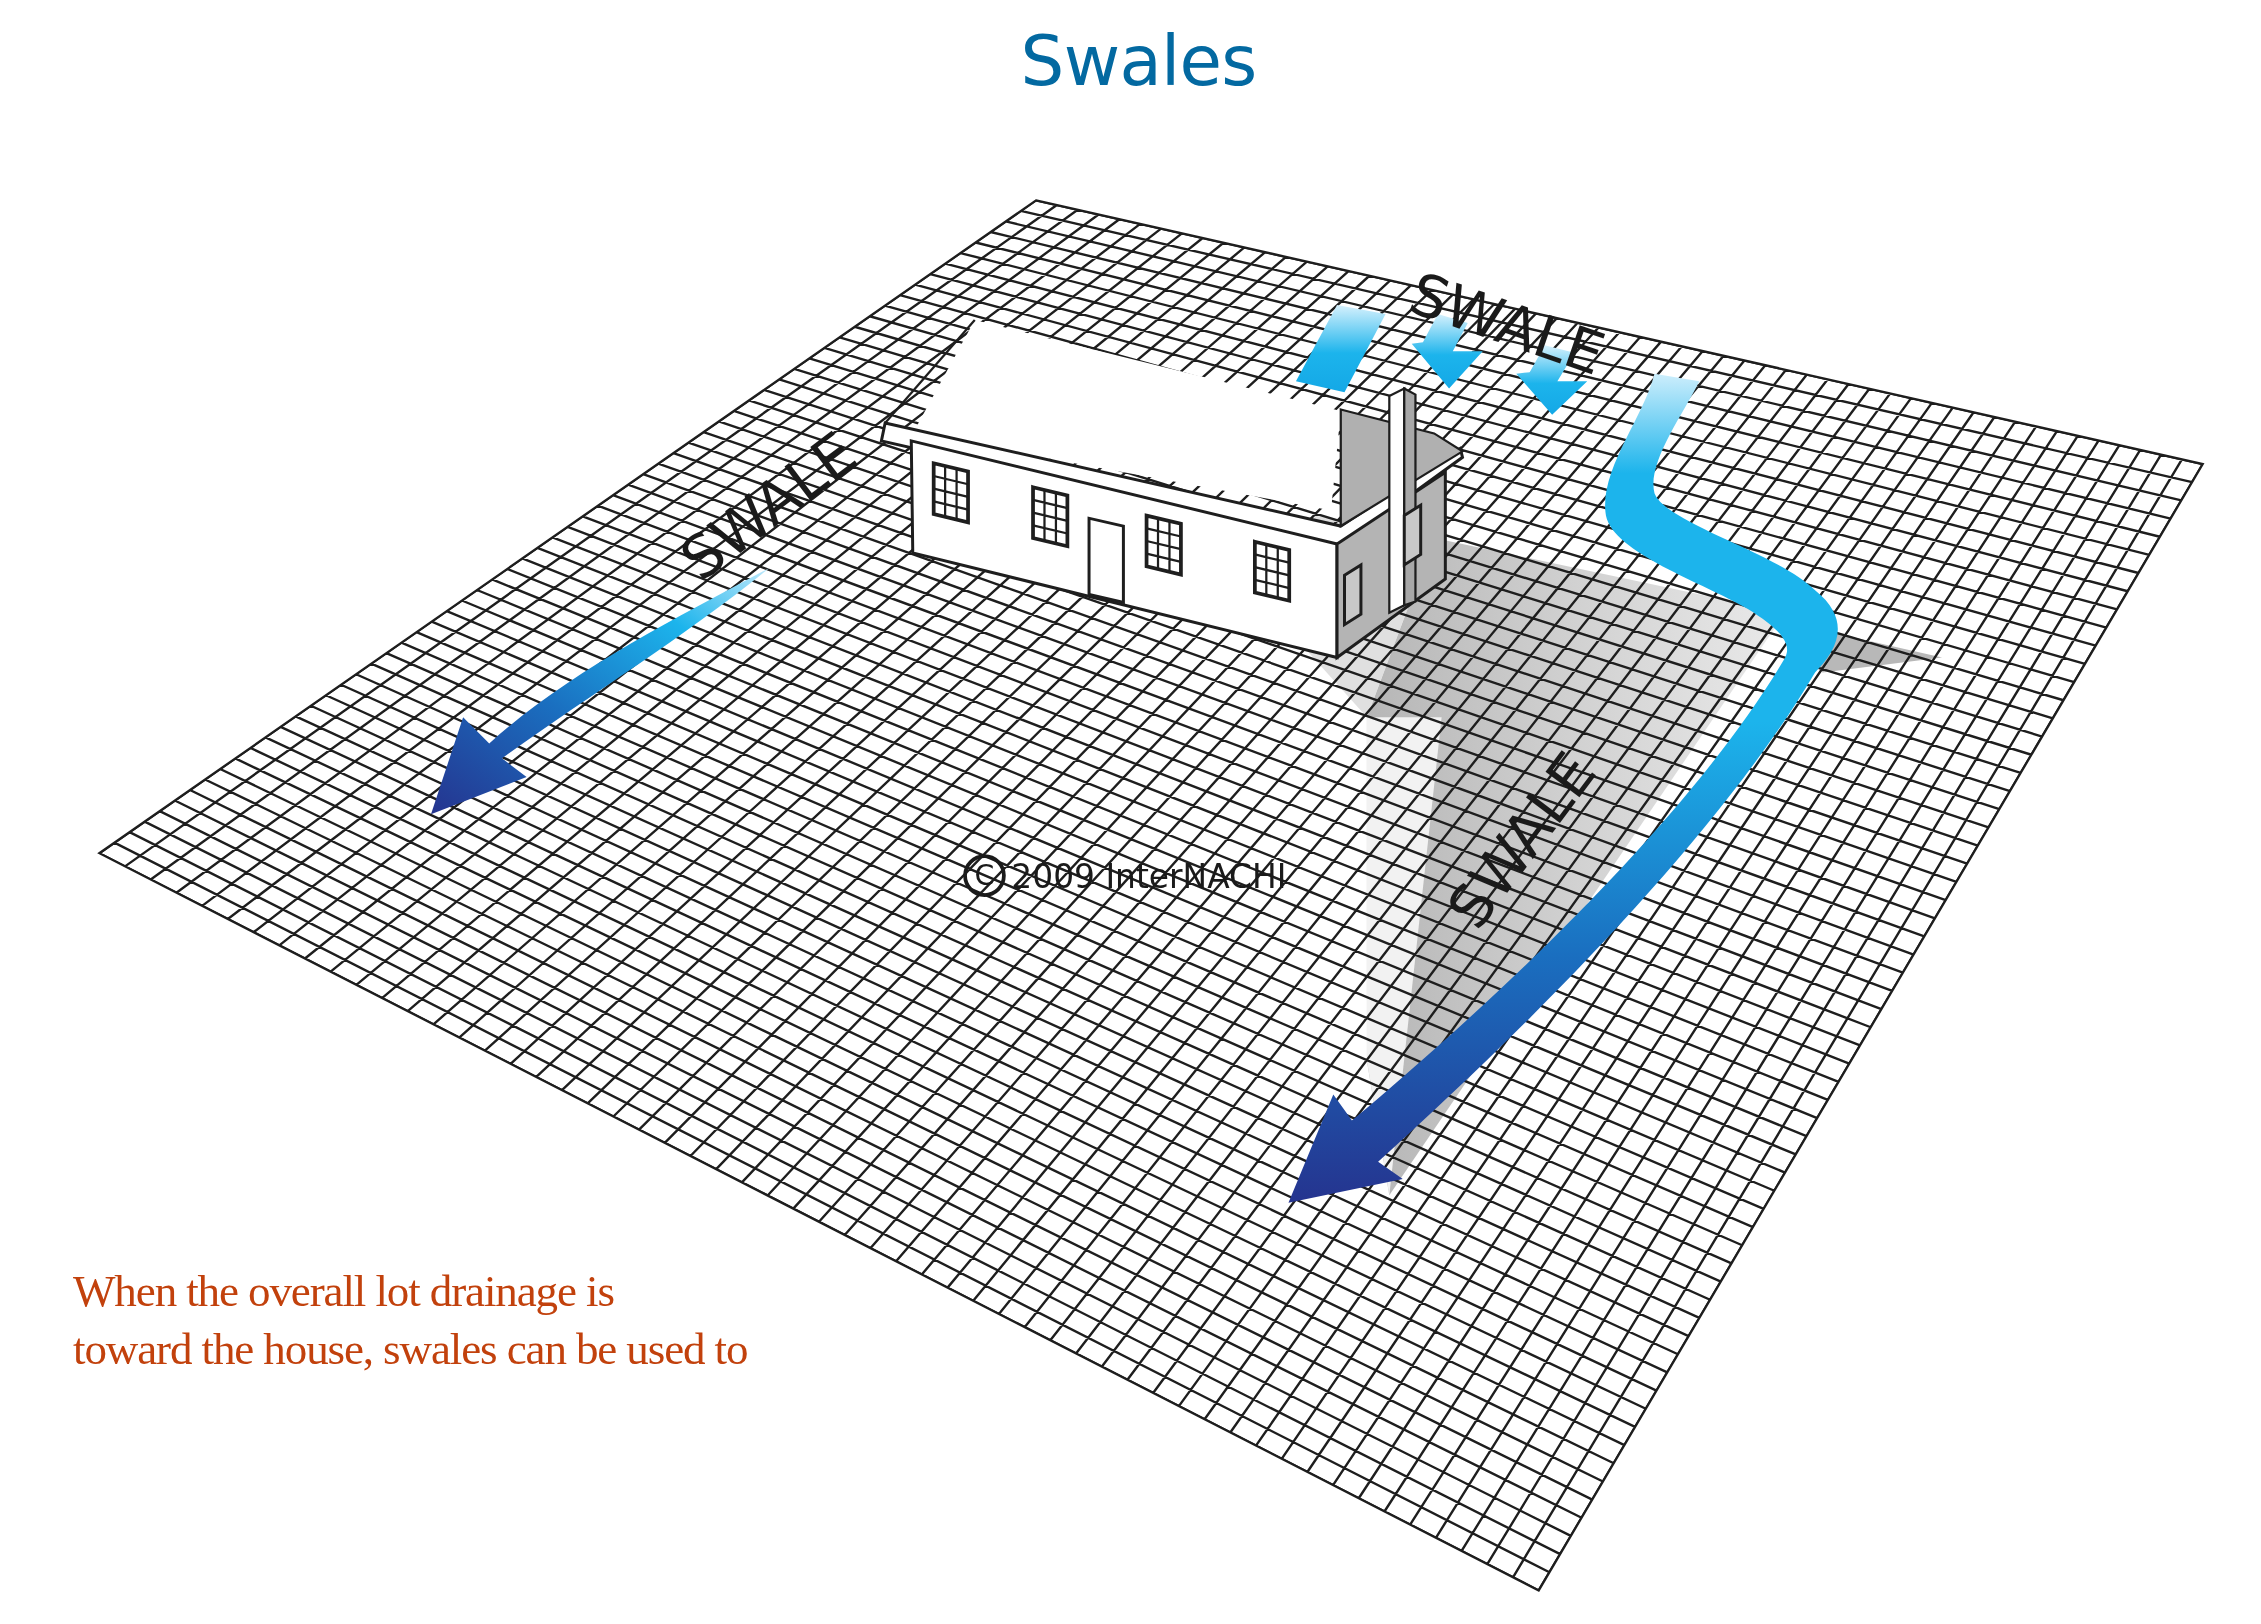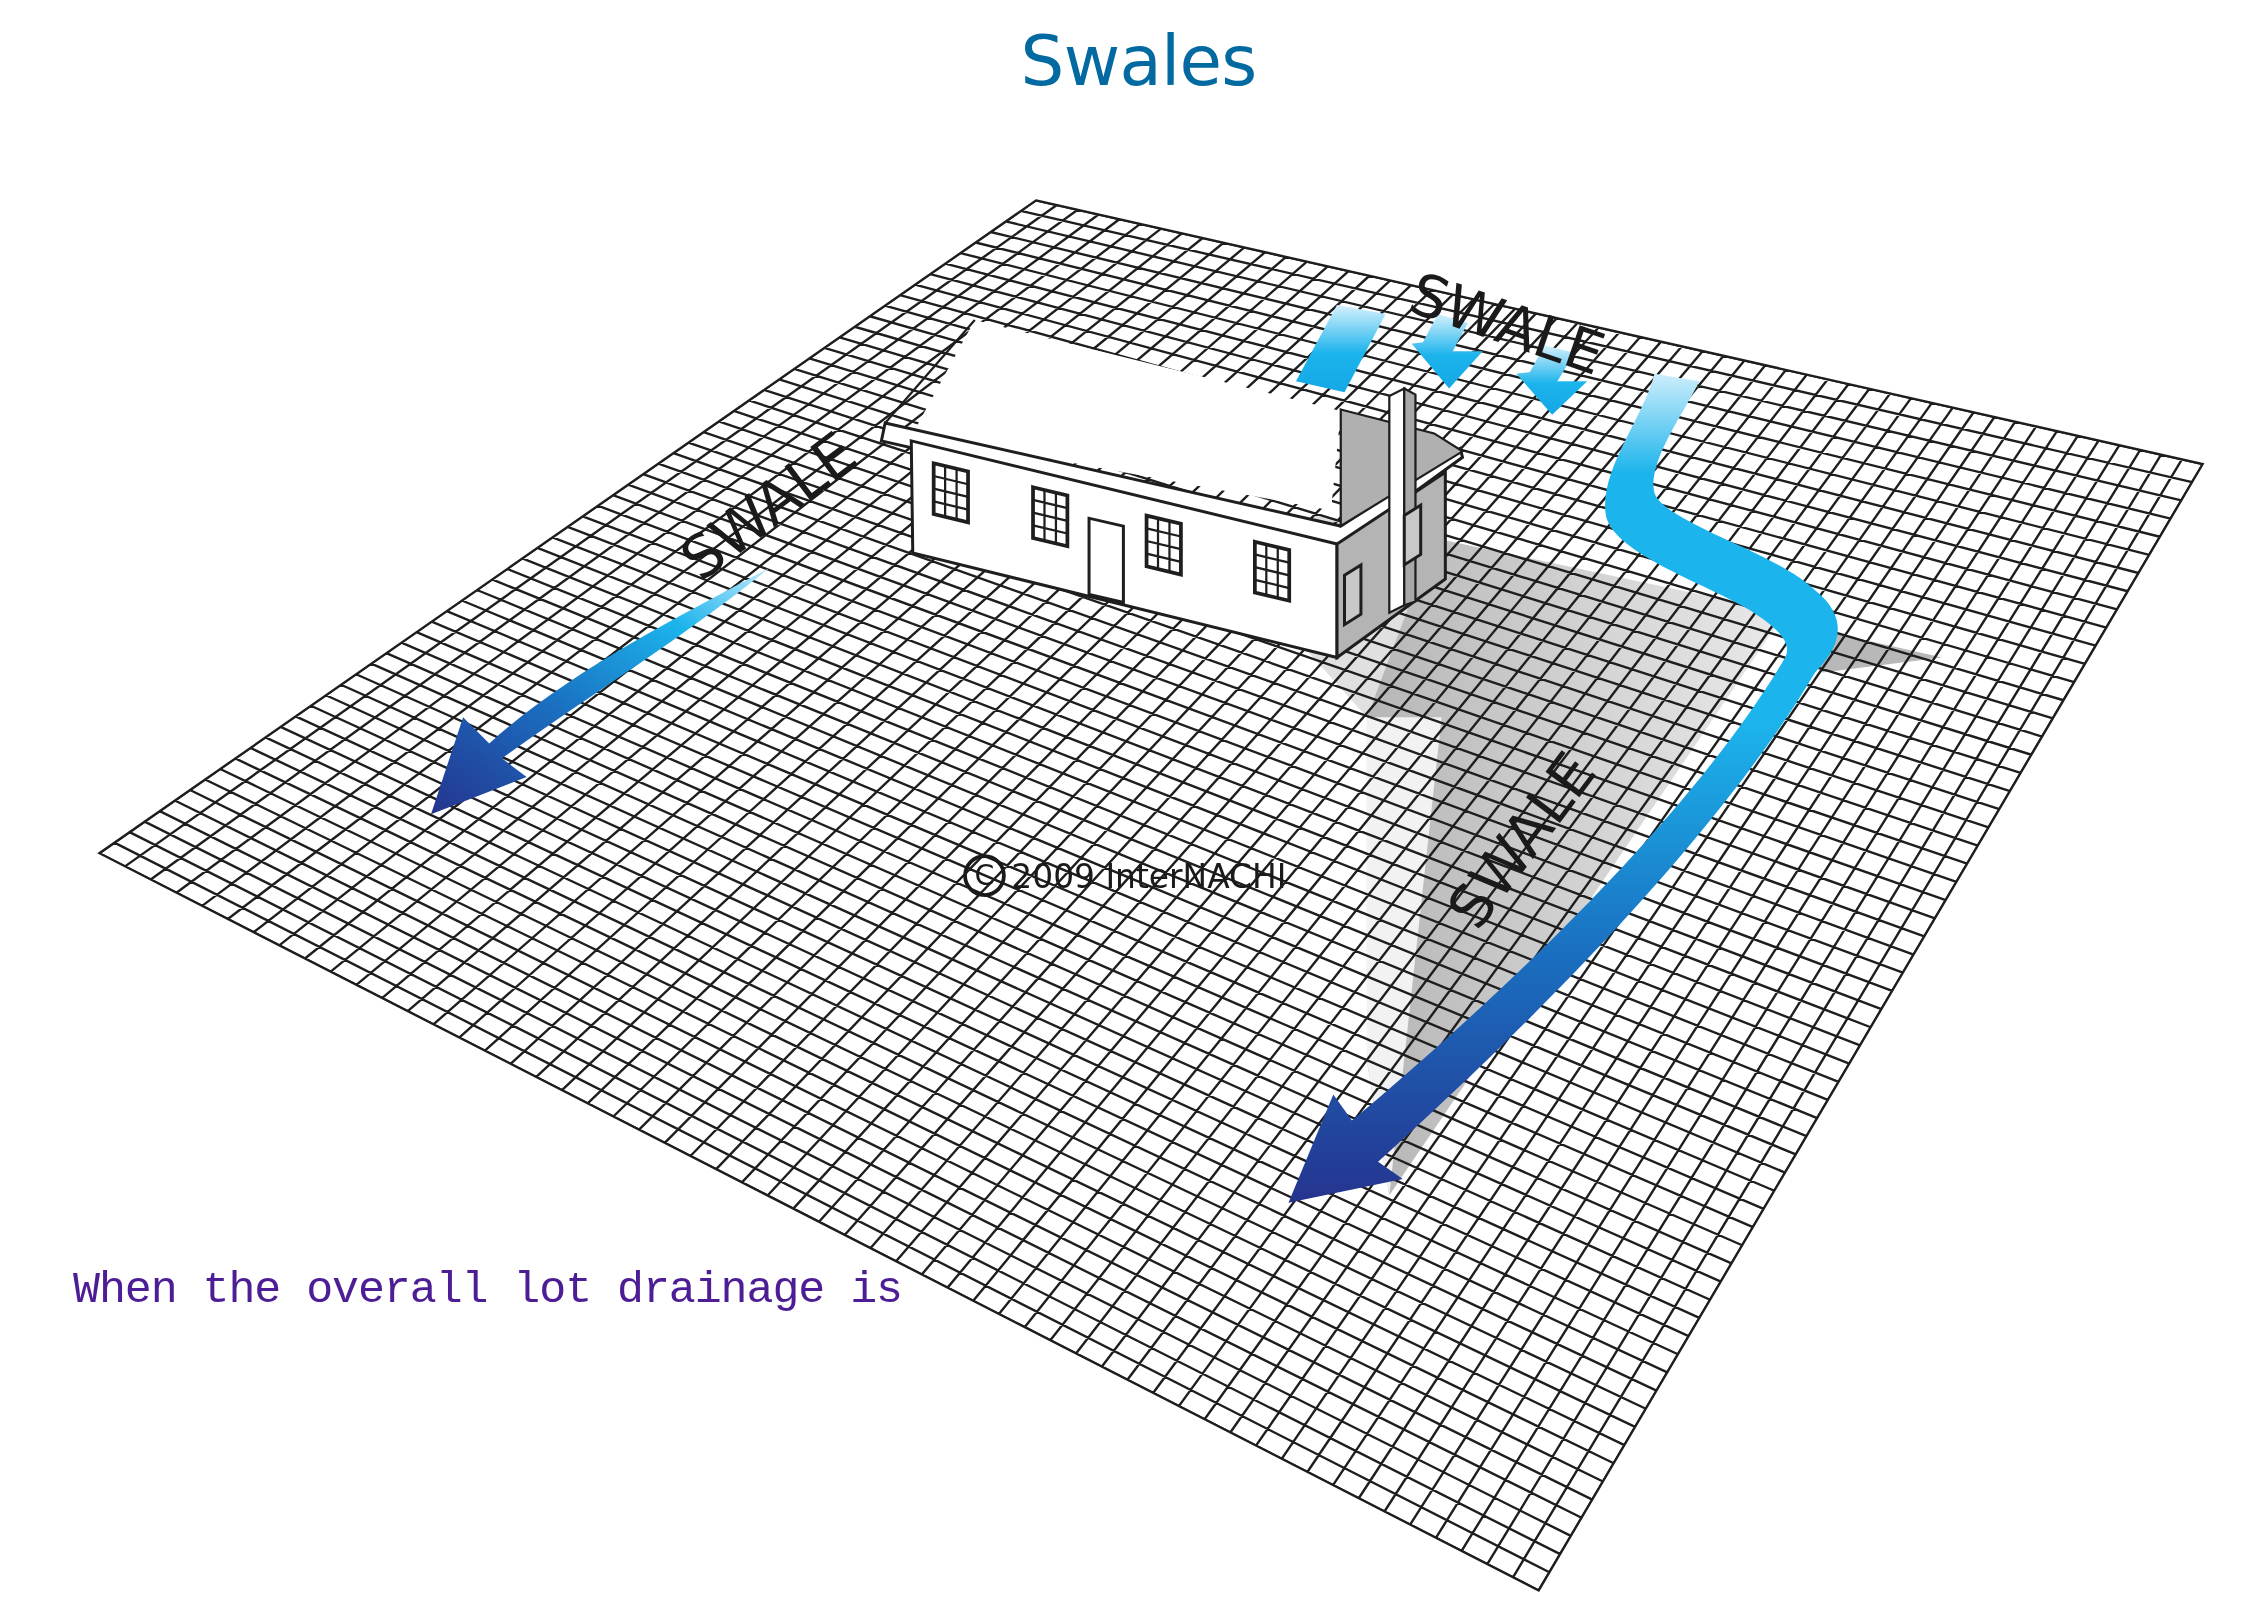--- a/index.html
+++ b/index.html
@@ -6,21 +6,21 @@
   body { width: 2261px; height: 1625px; position: relative; overflow: hidden; }
   #stage { position: absolute; left: 0; top: 0; width: 2261px; height: 1625px; }
   .title {
     position: absolute; left: 0; width: 2261px; top: 21px; text-align: center;
     font-family: "DejaVu Sans", sans-serif; font-size: 69px; color: #0369a1;
     letter-spacing: -0.7px;
     padding-left: 8px;
   }
   .caption {
     position: absolute; left: 73px; top: 1262px;
-    font-family: Liberation Mono, monospace; font-size: 45px; color: #4c1d95;
+    font-family: Liberation Serif, serif; font-size: 45px; color: #c2410c;
     line-height: 58px; letter-spacing: -1.1px;
   }
   .caption div { white-space: nowrap; }
   .svg-text { font-family: "DejaVu Sans", sans-serif; fill: #1a1a1a; }
 </style>
 </head>
 <body>
 
 <div id="stage">
   <svg id="scene" width="2261" height="1625" viewBox="0 0 3027 2175" xmlns="http://www.w3.org/2000/svg">
@@ -129,15 +129,16 @@
       <circle cx="26" cy="0" r="26" fill="none" stroke="#1a1a1a" stroke-width="5"></circle>
       <text class="svg-text" x="26" y="13" font-size="38" text-anchor="middle">C</text>
       <text class="svg-text" x="62" y="16" font-size="44">2009  InterNACHI</text>
     </g>
   </svg>
 
   <div class="title">Swales</div>
 
   <div class="caption">
     <div>When the overall lot drainage is</div>
+    <div>toward the house, swales can be used to</div>
   </div>
 </div>
 
 
 </body></html>

